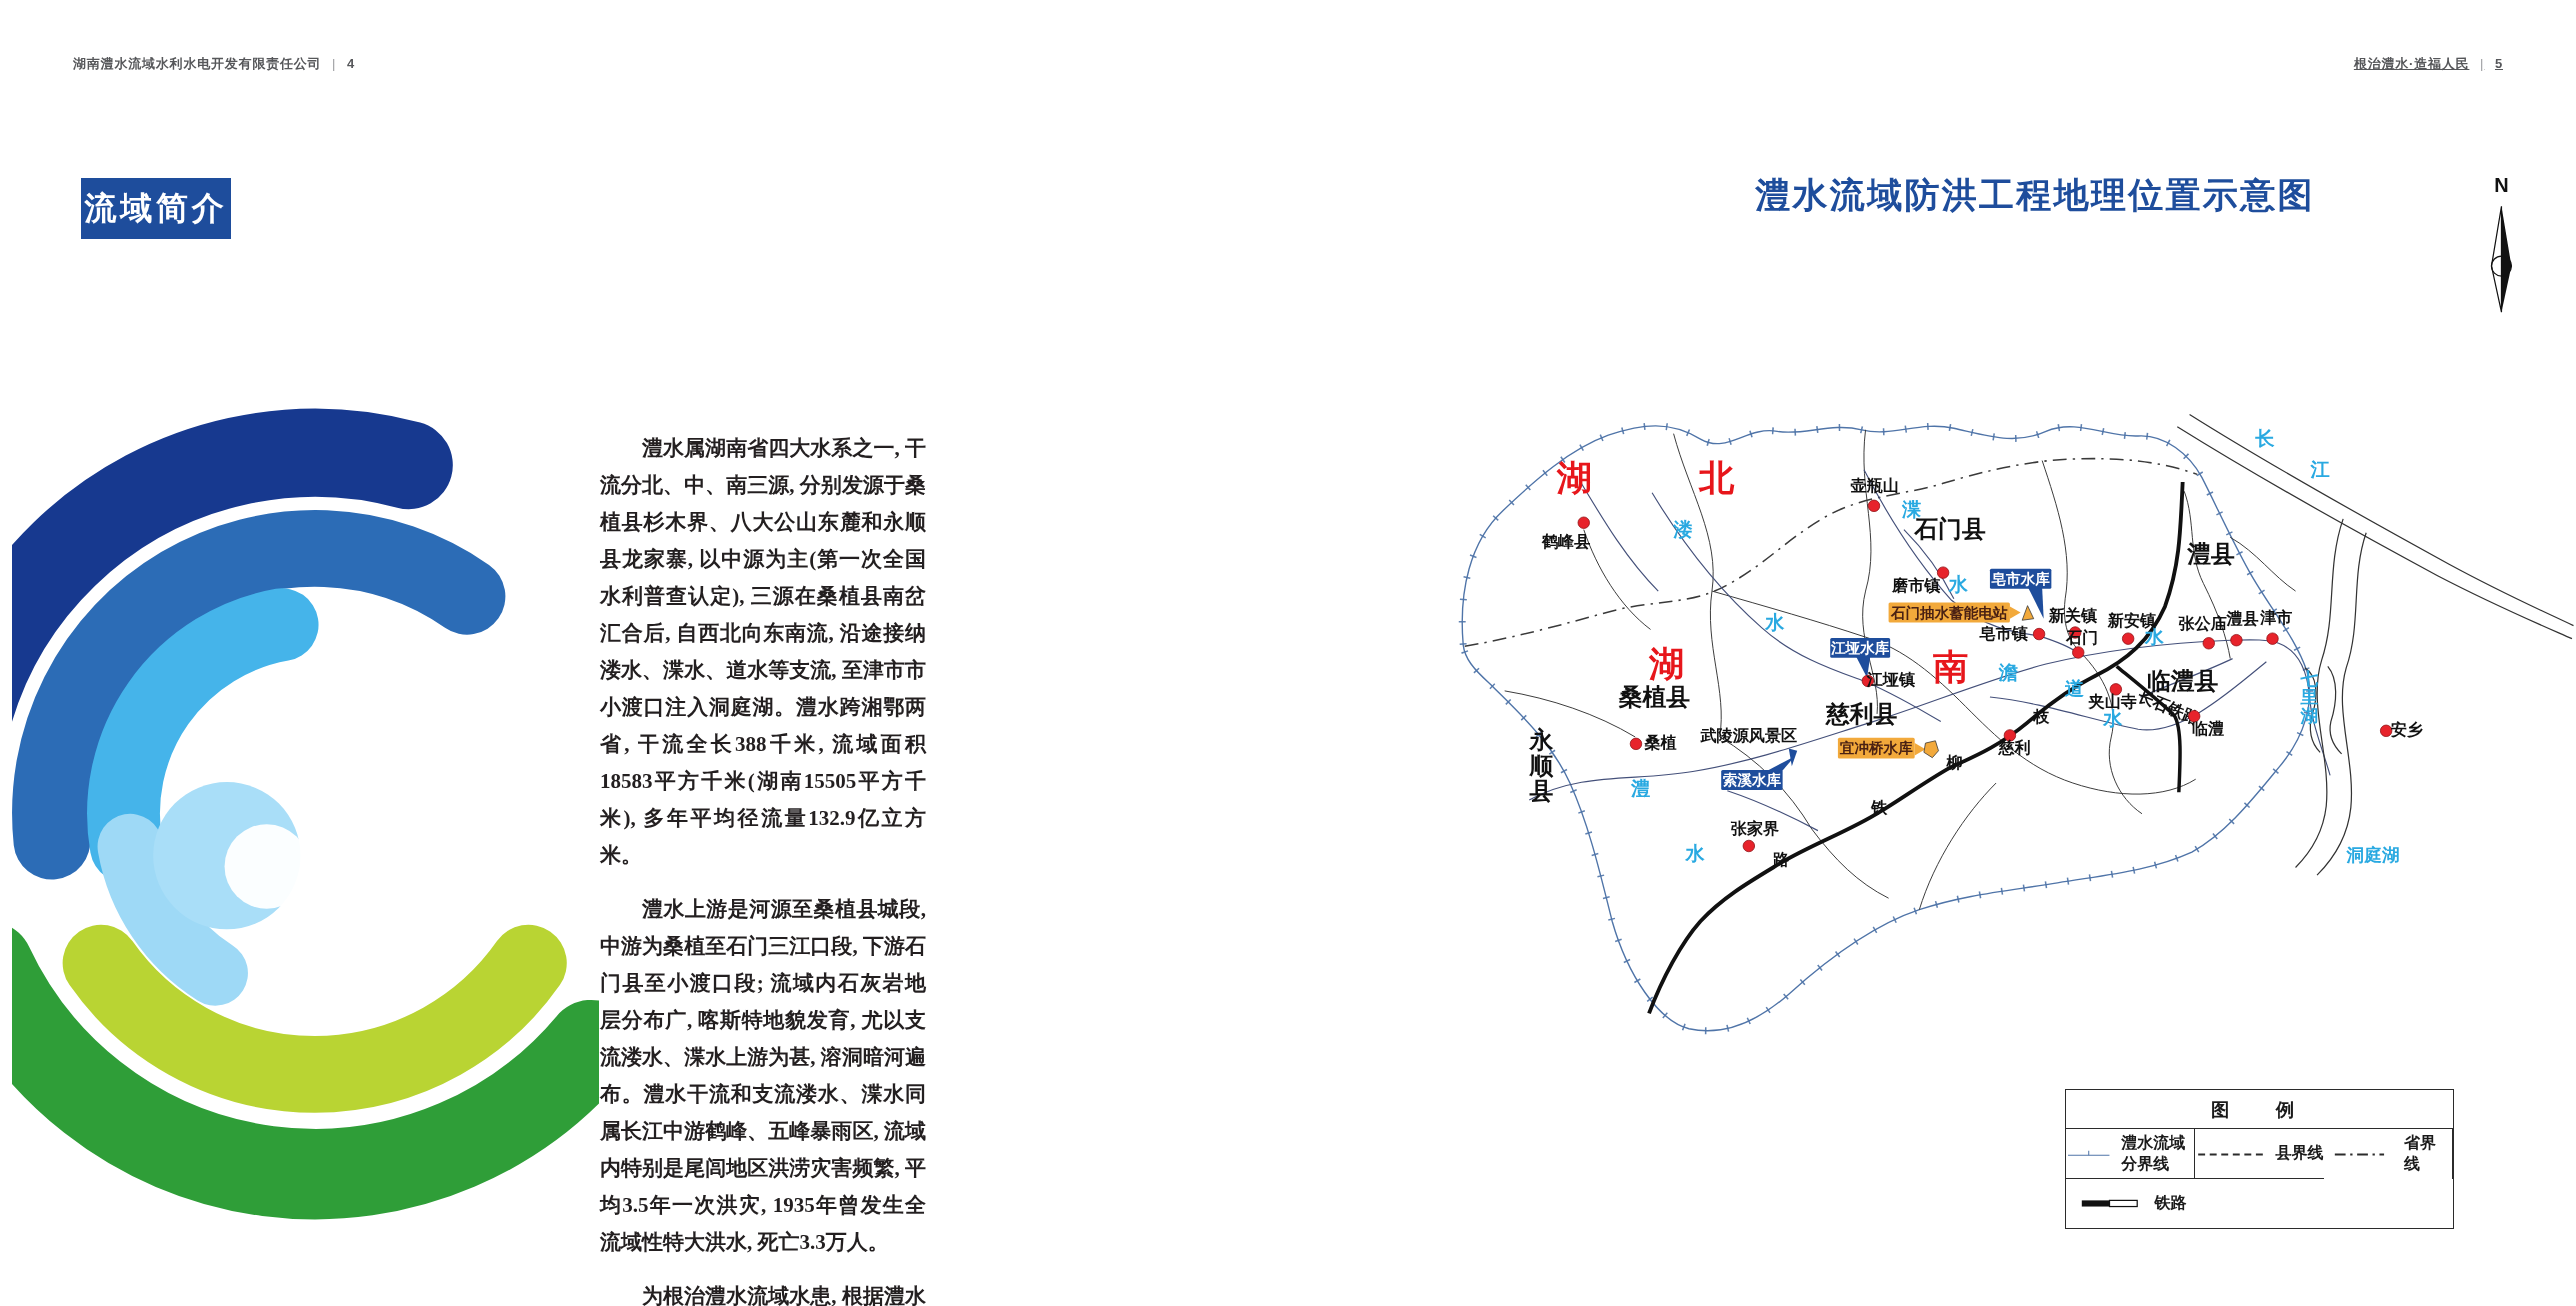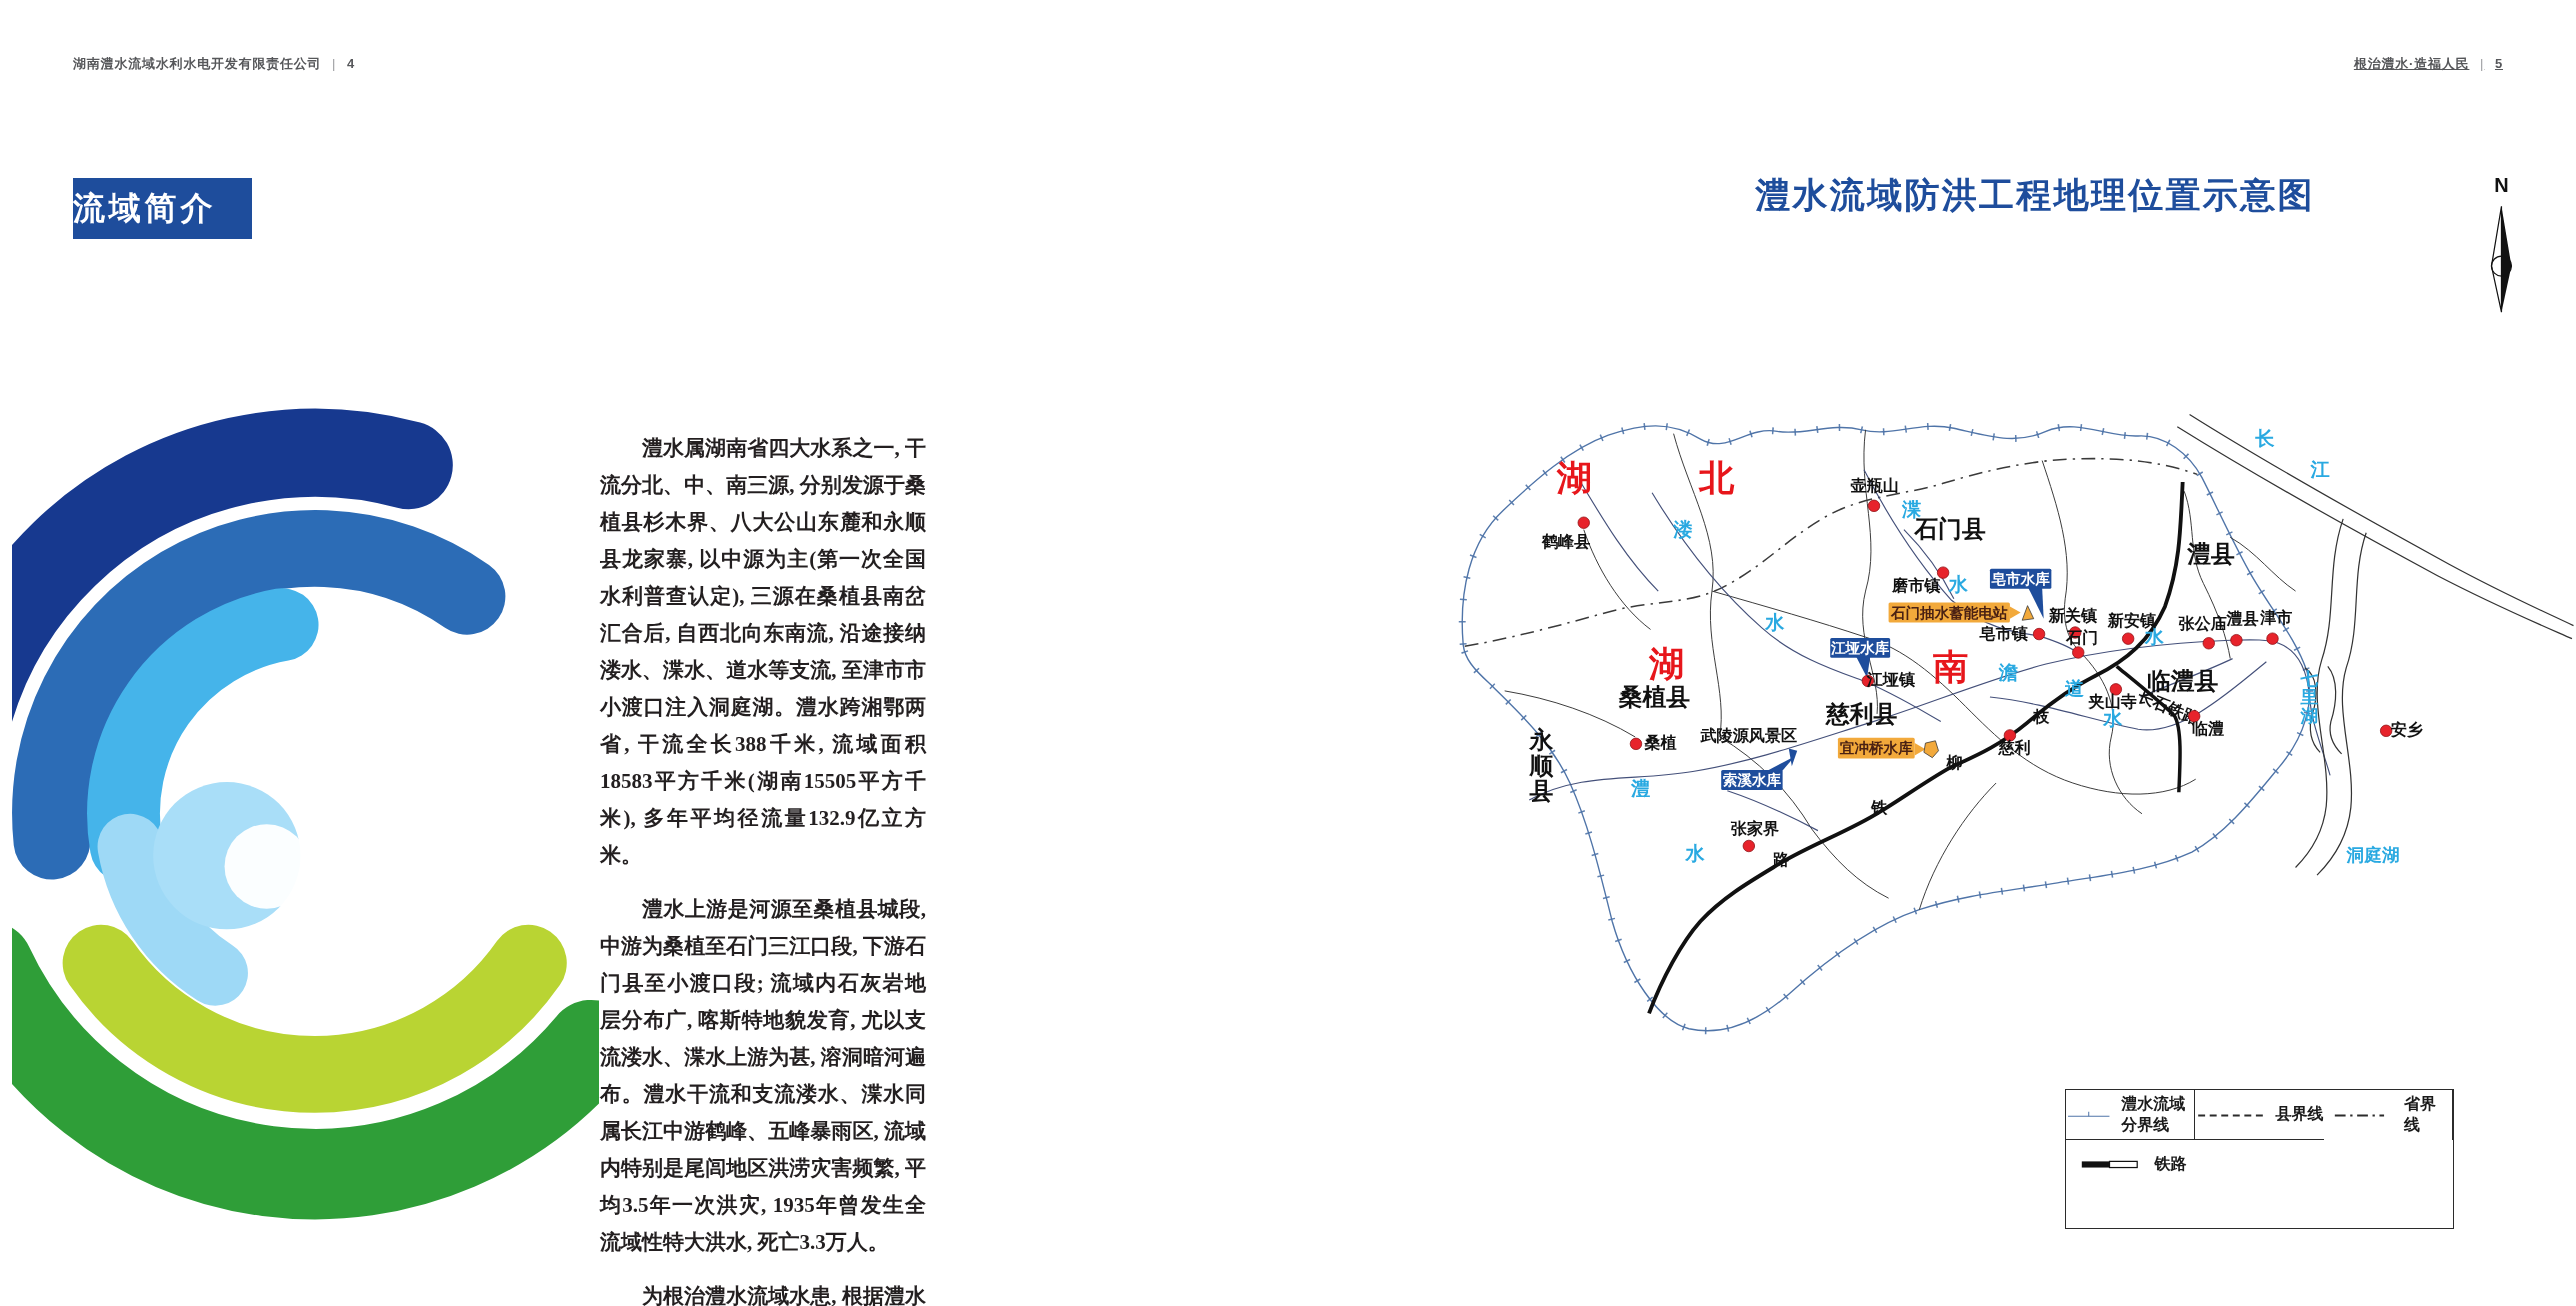--- a/index.html
+++ b/index.html
@@ -8,23 +8,23 @@
   }
   html,body{margin:0;padding:0;background:#fff;}
   .page{position:relative;width:2576px;height:1306px;background:#fff;overflow:hidden;
         font-family:"Liberation Sans",sans-serif;color:var(--ink);}
   
   .hdr{position:absolute;top:55px;font-size:13px;font-weight:bold;color:var(--hdr);letter-spacing:0.8px;}
   .hdr .sep{margin:0 10.7px;color:#9a9b9e;font-weight:normal;}
   .hdr-left{left:73px;}
   .hdr-right{right:73px;text-align:right;text-decoration:underline;}
   
-  .badge{position:absolute;left:73px;top:178px;width:179px;height:61px;background:var(--blue);
+  .badge{position:absolute;left:81px;top:178px;width:150px;height:61px;background:var(--blue);
          color:#fff;font-size:32px;font-weight:bold;letter-spacing:3.8px;
-         display:flex;align-items:center;}
+         display:flex;align-items:center;justify-content:center;}
   .bodytext{position:absolute;left:600px;top:430px;width:326px;
             font-family:"Liberation Serif",serif;font-weight:bold;color:#231f20;
             font-size:21px;line-height:37px;text-align:justify;}
   .bodytext p{margin:0 0 17px 0;text-indent:2em;}
   .logo{position:absolute;left:11.5px;top:395px;}
   
   .map-title{position:absolute;left:1628px;top:172px;width:814px;text-align:center;
              font-size:35px;font-weight:bold;color:var(--blue);letter-spacing:2.3px;}
   .north{position:absolute;left:2476px;top:174px;}
   .north text{font:bold 26px "Liberation Sans",sans-serif;fill:#111;text-anchor:middle;}
@@ -228,20 +228,21 @@
         <rect x="2242" y="1003" width="80" height="26" rx="2" class="co-blue"></rect>
         <text x="2282" y="1023" class="co-t-blue">索溪水库</text>
         <rect x="2460" y="785" width="158" height="26" rx="2" class="co-orange"></rect>
         <text x="2539" y="805" class="co-t-orange">石门抽水蓄能电站</text>
         <rect x="2394" y="961" width="100" height="27" rx="2" class="co-orange"></rect>
         <text x="2444" y="981.5" class="co-t-orange">宜冲桥水库</text>
       </g>
   </svg>
 
   <div class="legend">
+    <div class="lg-title">图　例</div>
     <div class="lg-grid">
       <div class="lg-cell cl rt">
         <svg width="71" height="15.4" viewBox="0 0 91.2344 20">
           <line x1="4" y1="13" x2="86" y2="13" stroke="#4f74a8" stroke-width="2"></line>
           <line x1="45" y1="4" x2="45" y2="13" stroke="#4f74a8" stroke-width="2"></line>
         </svg>
         <span>澧水流域分界线</span>
       </div>
       <div class="lg-cell rt">
         <svg width="71" height="15.4" viewBox="0 0 92 20">

